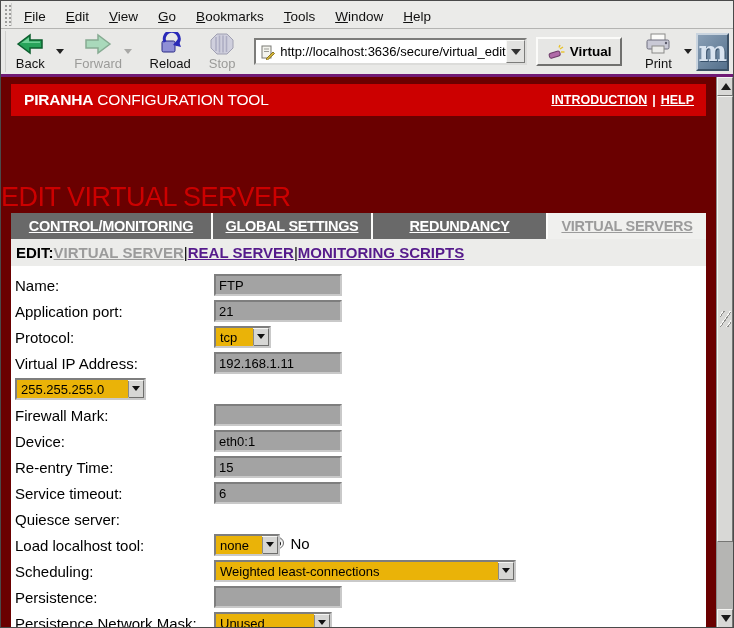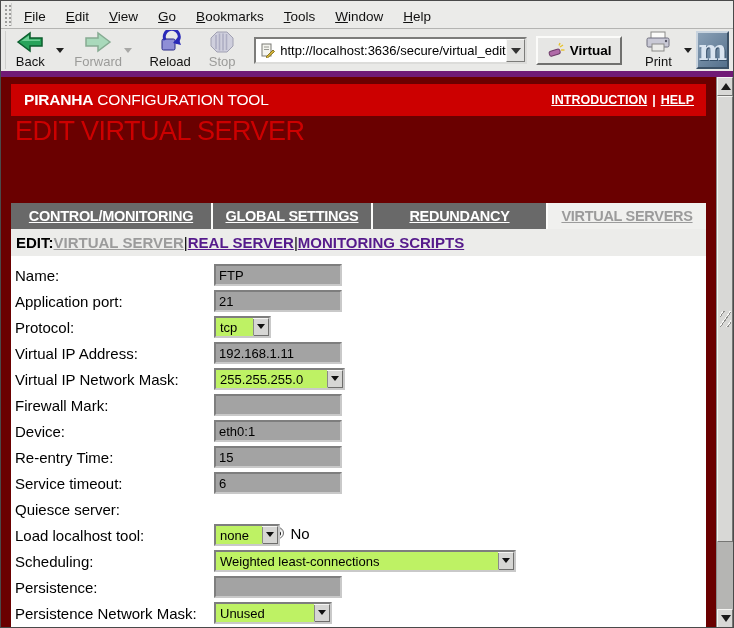--- a/index.html
+++ b/index.html
@@ -19,21 +19,21 @@
     background-size:4px 4px; background-position:1px 1px;
     border-right:1px solid #cfcfcd;
   }
   .menu-item {
     font-size:13.5px; color:#101010; padding:4px 10px; cursor:default; white-space:nowrap;
   }
   .menu-item::first-letter { text-decoration:underline; }
   
   .toolbar {
     height:48px; display:flex; align-items:center; background:#e9e9e7;
-    border-bottom:6px solid #701a75; padding-right:4px;
+    border-bottom:3px solid #701a75; padding-right:4px;
   }
   .navbtn {
     display:flex; flex-direction:column; align-items:center; justify-content:center;
     padding:1px 5px 2px; font-size:13px; color:#111; min-width:44px;
   }
   .navbtn.disabled { color:#9b9b99; }
   .ddarrow {
     width:0; height:0; border-left:4px solid transparent; border-right:4px solid transparent;
     border-top:5px solid #222; margin:0 4px;
   }
@@ -70,21 +70,21 @@
   .content { height:551px; display:flex; }
   .pagecol { width:715px; background:#6a0000; overflow:hidden; }
   .brandbar {
     height:32px; margin:7px 10px 0 10px; background:#cc0000;
     display:flex; align-items:center; justify-content:space-between; padding:0 12px 0 13px;
   }
   .brand { color:#fff; font-size:15.5px; letter-spacing:-0.2px; }
   .brand b { font-weight:bold; }
   .hdrlinks { color:#fff; font-size:12.5px; font-weight:bold; display:flex; gap:5px; align-items:center; }
   .hdrlinks a { color:#fff; text-decoration:underline; cursor:pointer; }
-  .titleband { height:87px; display:flex; align-items:flex-start; padding-left:14px; }
+  .titleband { height:97px; display:flex; align-items:flex-end; }
   .pagetitle { color:#cc0000; font-size:27px; letter-spacing:-0.5px; font-weight:normal; }
   .tabrow { margin:0 10px; height:26px; display:flex; gap:2px; background:#fdfdfb; }
   .tab {
     background:#696969; color:#fff; font-size:14.5px; font-weight:bold; letter-spacing:-0.3px;
     display:flex; align-items:center; justify-content:center; text-decoration:underline;
     cursor:pointer; white-space:nowrap;
   }
   .tab.t0 { width:200px; } .tab.t1 { width:158px; } .tab.t2 { width:173px; } .tab.t3 { flex:1; }
   .tab.active { background:#f0f0ee; color:#9b9b9b; cursor:default; }
   .subnav {
@@ -97,21 +97,21 @@
   .subnav a { color:#551a8b; text-decoration:underline; cursor:pointer; }
   .panel { margin:0 10px; background:#fff; height:372px; padding:6px 0 0 4px; }
   
   .frow { height:26px; display:flex; align-items:center; }
   .flabel { width:199px; font-size:15px; color:#000; white-space:nowrap; }
   .tinput {
     width:128px; height:22px; background:#a3a3a3; font-size:13px; color:#000; padding:0 3px;
     border:2px solid; border-color:#7e7e7e #c9c9c9 #c9c9c9 #7e7e7e; outline:none;
   }
   .selectbox {
-    height:22px; background:#bef264; display:flex; align-items:stretch;
+    height:22px; background:#eab308; display:flex; align-items:stretch;
     border:2px solid; border-color:#7e7e7e #c9c9c9 #c9c9c9 #7e7e7e; cursor:default;
   }
   .w-sm { width:57px; } .w-mask { width:131px; } .w-none { width:66px; }
   .w-sched { width:302px; } .w-unused { width:118px; }
   .selval { flex:1; font-size:13px; color:#000; padding:2px 0 0 4px; white-space:nowrap; overflow:hidden; }
   .selbtn {
     width:16px; background:#d6d6d4; position:relative; flex:none;
     border:1px solid; border-color:#f5f5f3 #6e6e6c #6e6e6c #f5f5f3;
   }
   .selbtn::before { content:""; position:absolute; left:-1px; top:0; bottom:0; width:1px; background:#8a8a88; }
@@ -317,21 +317,20 @@
             <span class="selbtn"></span>
           </div>
         </div>
 
         <div class="frow">
           <div class="flabel">Virtual IP Address:</div>
           <input class="tinput" value="192.168.1.11" style="">
         </div>
 
         <div class="frow">
-          <div class="flabel">Virtual IP Network Mask:</div>
           <div class="selectbox w-mask">
             <span class="selval">255.255.255.0</span>
             <span class="selbtn"></span>
           </div>
         </div>
 
         <div class="frow">
           <div class="flabel">Firewall Mark:</div>
           <input class="tinput" value="" style="">
         </div>

